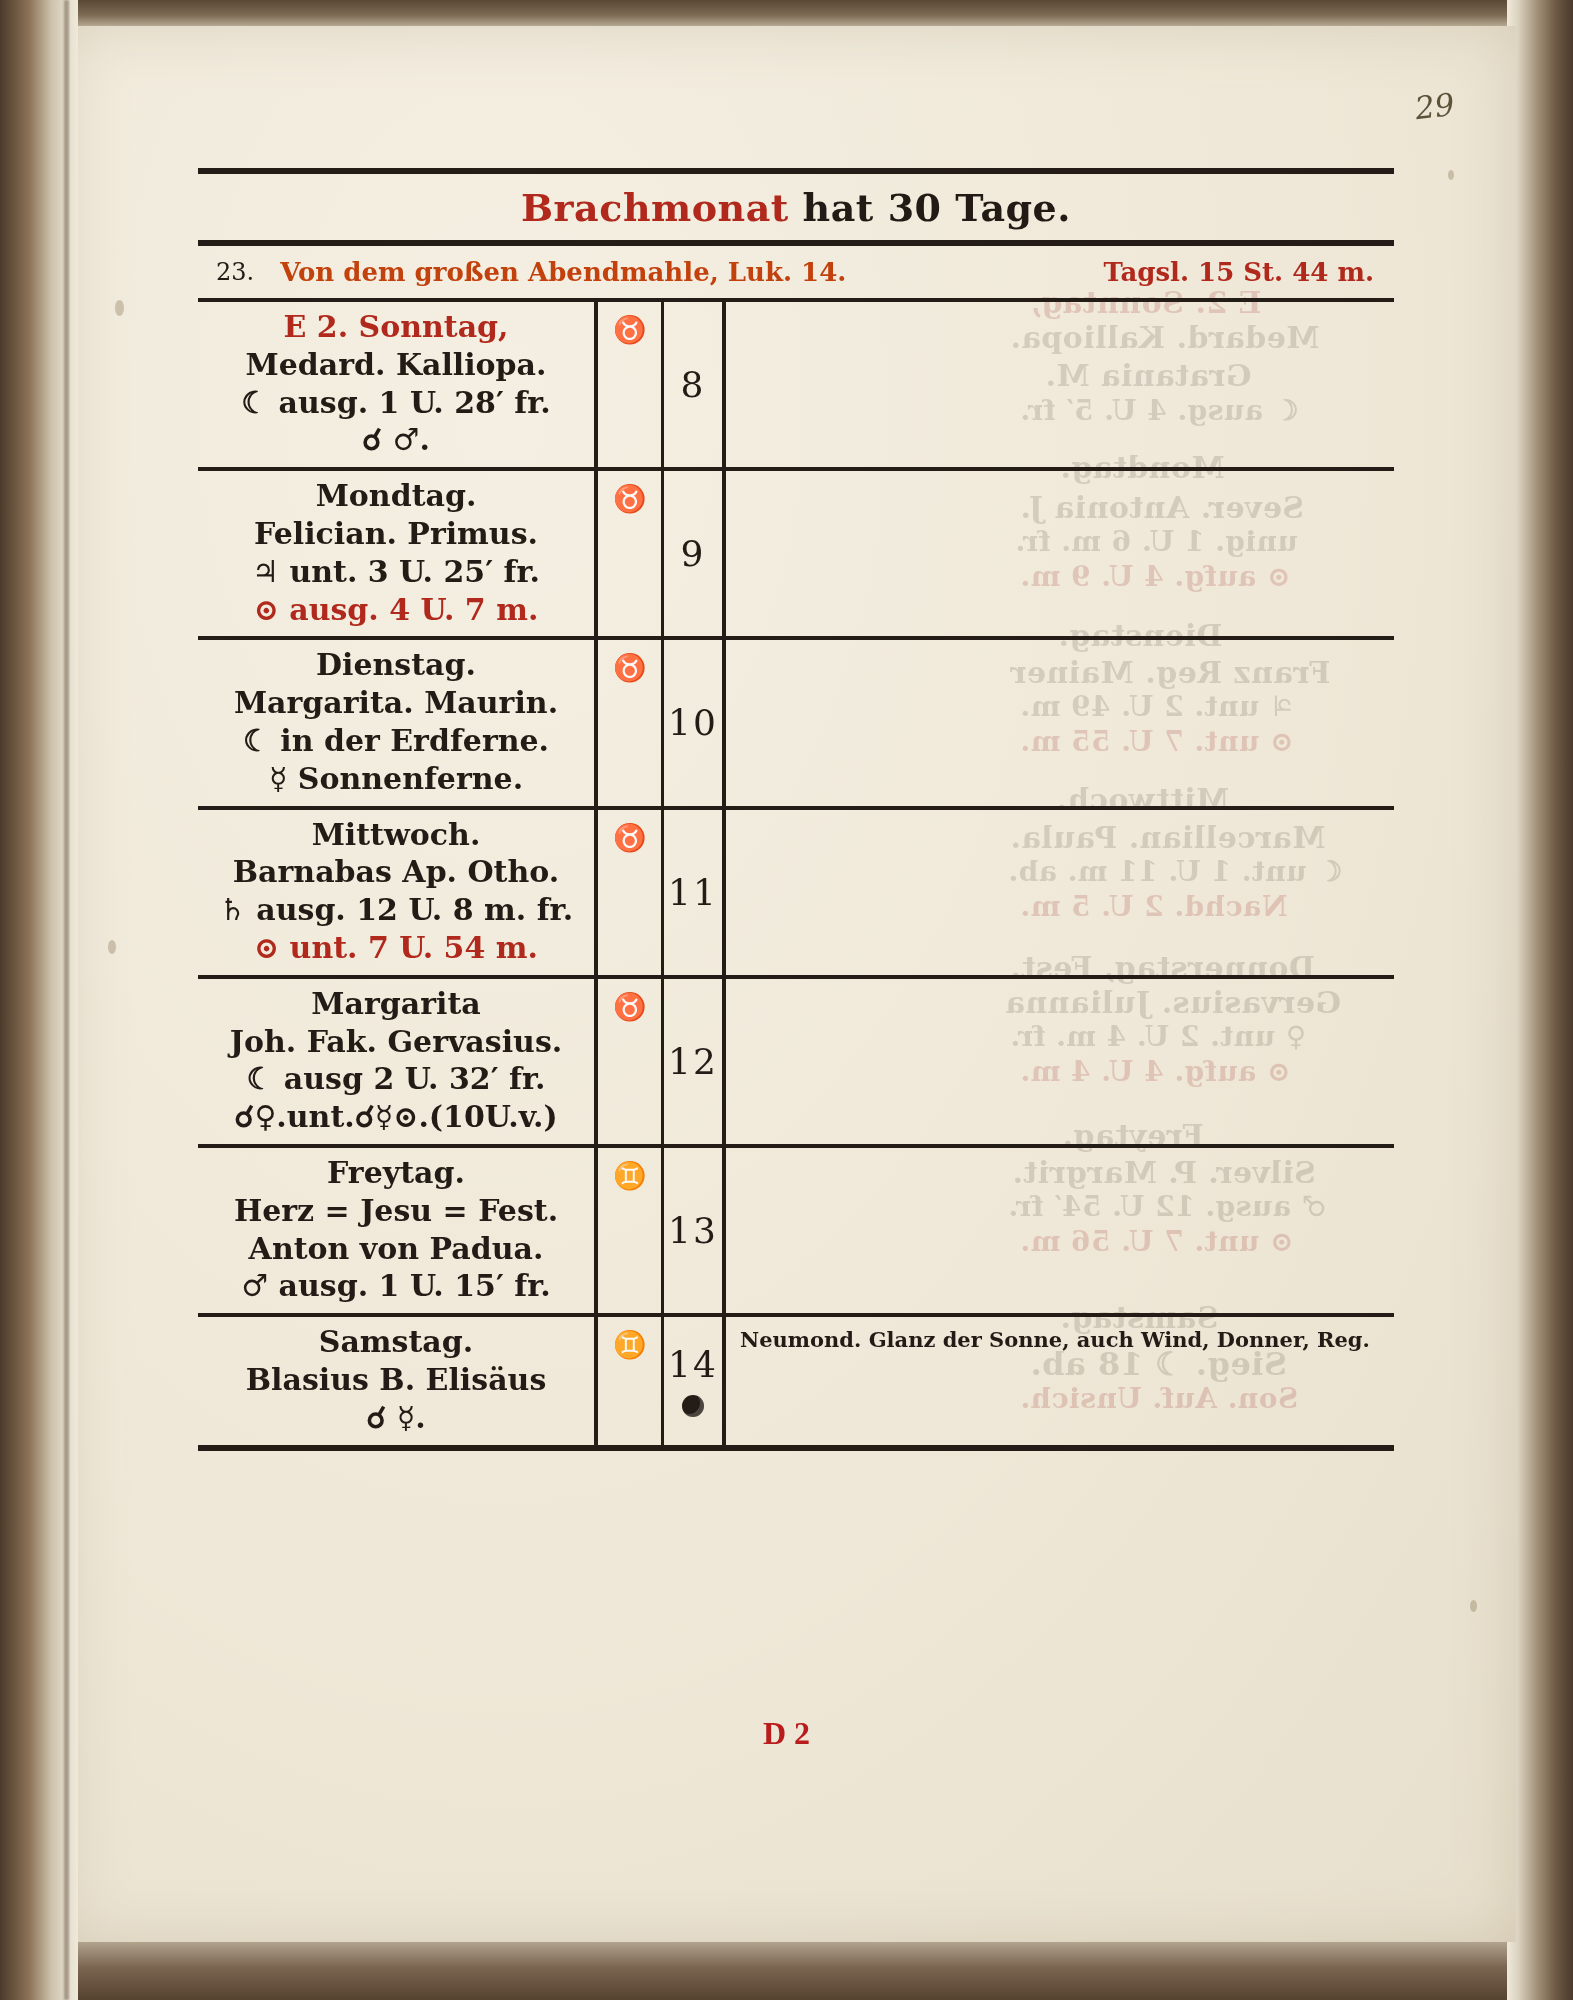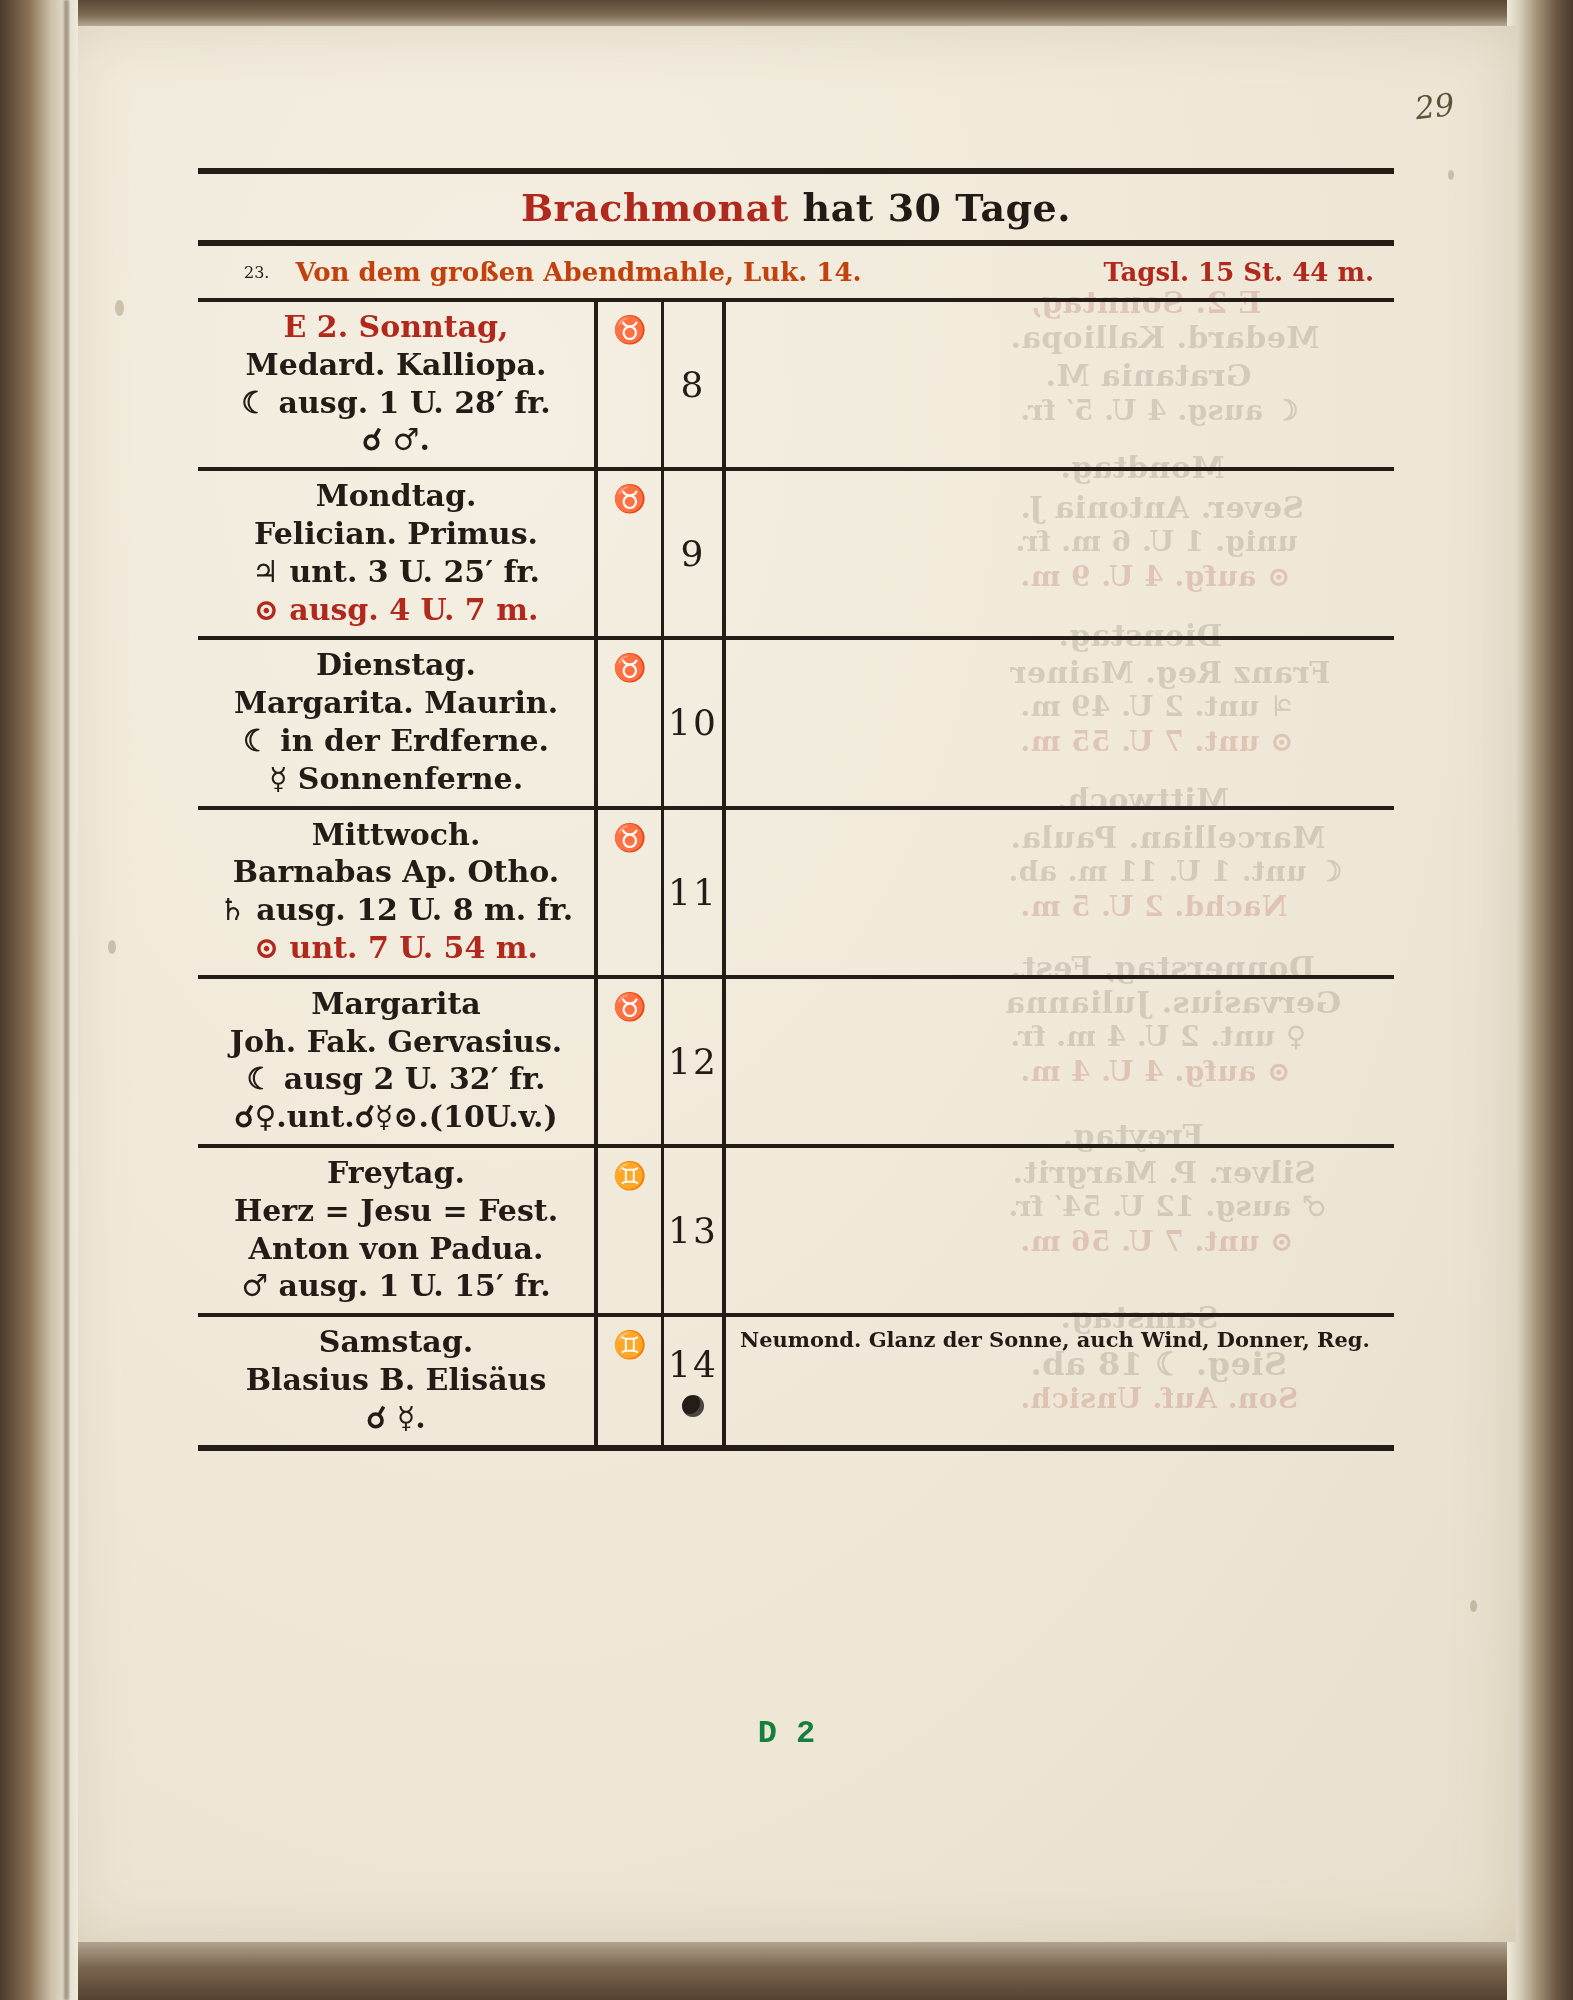--- a/index.html
+++ b/index.html
@@ -119,21 +119,21 @@
   }
   .title-text .red { color: #b1291c; }
 
   .gospel-band {
     height: 52px;
     display: flex;
     align-items: center;
     padding: 0 18px;
     position: relative;
   }
-  .gospel-num { font-size: 16px; color: #231c16; margin-right: 26px; margin-left: 28px; }
+  .gospel-num { font-size: 24px; color: #231c16; margin-right: 26px; }
   .gospel-text { font-size: 26px; font-weight: bold; color: #c2410c; }
   .daylen {
     position: absolute;
     right: 20px;
     font-size: 26px;
     font-weight: bold;
     color: #b1291c;
   }
 
   
@@ -203,22 +203,22 @@
     box-shadow: inset -4px -3px 0 rgba(255,255,255,.18);
   }
 
   .footer {
     position: absolute;
     left: 0; right: 0;
     top: 1715px;
     text-align: center;
     font-size: 32px;
     font-weight: bold;
-    color: #15803d;
-    font-family: Liberation Mono, monospace;
+    color: #b91c1c;
+    font-family: Liberation Serif, serif;
   }
 </style>
 </head>
 <body>
 
 <div id="page">
   <div class="board-top"></div>
   <div class="board-bottom"></div>
   <div class="board-right"></div>
 

